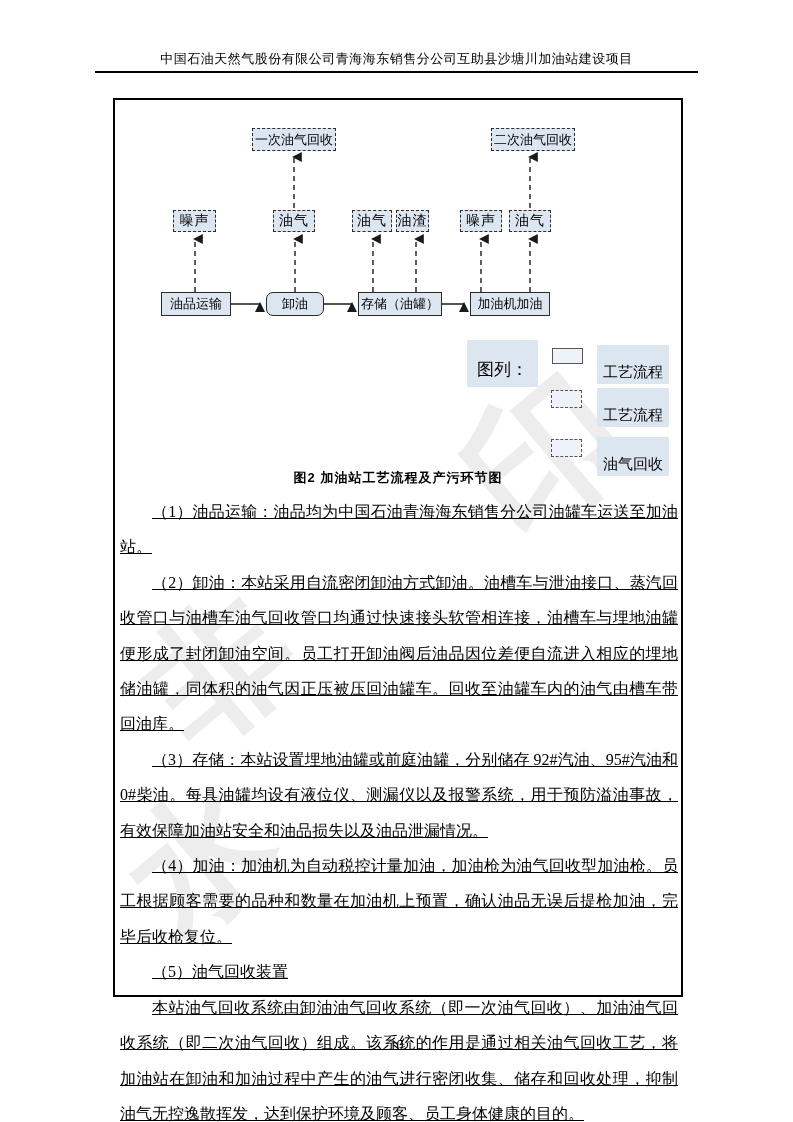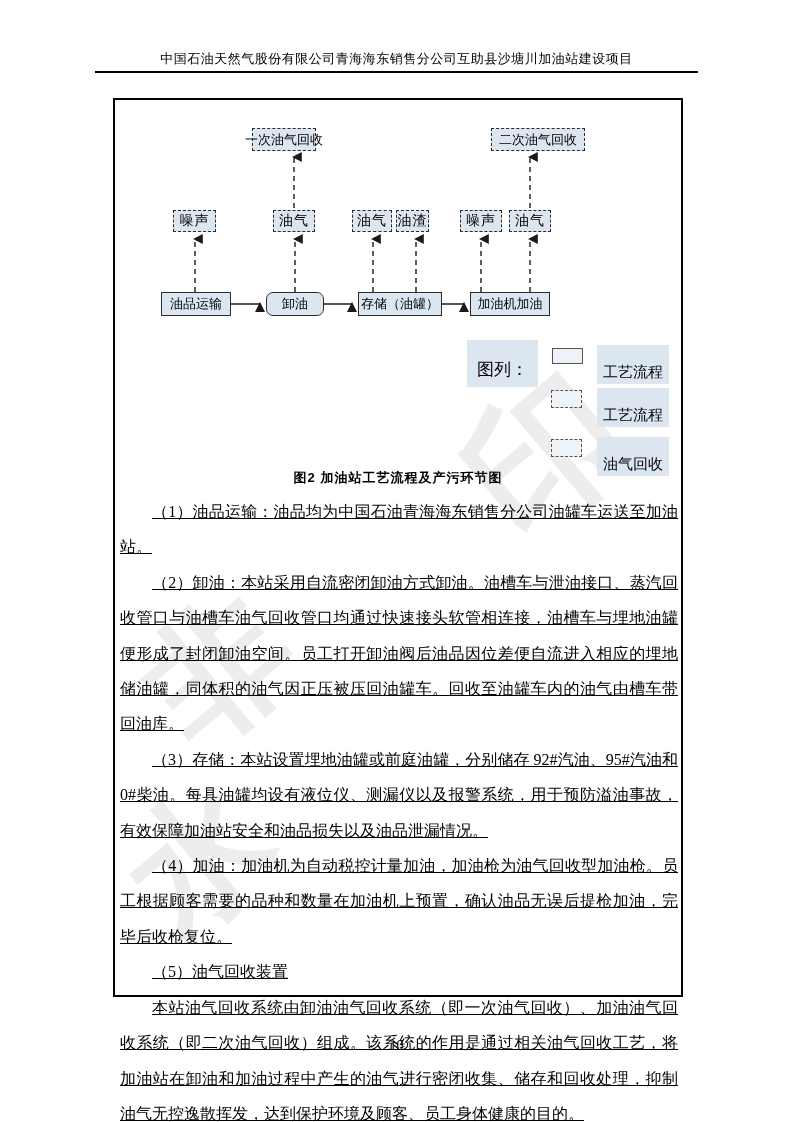--- a/index.html
+++ b/index.html
@@ -39,22 +39,22 @@
   .fnode {
     position:absolute; display:flex; align-items:center; justify-content:center;
     background:#dce6f1; color:#000; font-family:"Liberation Serif", serif;
     white-space:nowrap; z-index:2;
   }
   .dashed { border:1.4px dashed #2b2b2b; }
   .solid  { border:1.4px solid  #2b2b2b; }
   .recovery { height:23px; font-size:13px; top:28px; }
   .emission { height:22px; font-size:14px; top:110px; letter-spacing:1px; }
   .process  { height:24px; font-size:13px; top:192px; }
-  .r0 { left:137px; width:64px; }
-  .r1 { left:376px; width:94px; }
+  .r0 { left:137px; width:84px; }
+  .r1 { left:376px; width:84px; }
   .e0 { left:58px;  width:43px; }
   .e1 { left:158px; width:42px; }
   .e2 { left:237px; width:40px; }
   .e3 { left:281px; width:33px; }
   .e4 { left:345px; width:42px; }
   .e5 { left:394px; width:42px; }
   .s0 { left:46px;  width:70px; }
   .s1 { left:151px; width:58px;border-radius:7px; }
   .s2 { left:243px; width:84px;text-align:center; }
   .s3 { left:355px; width:80px; }

